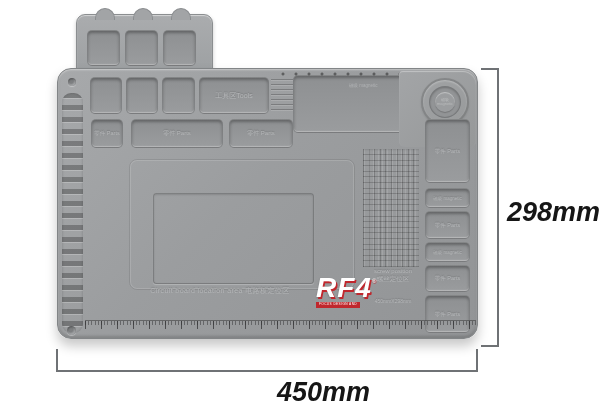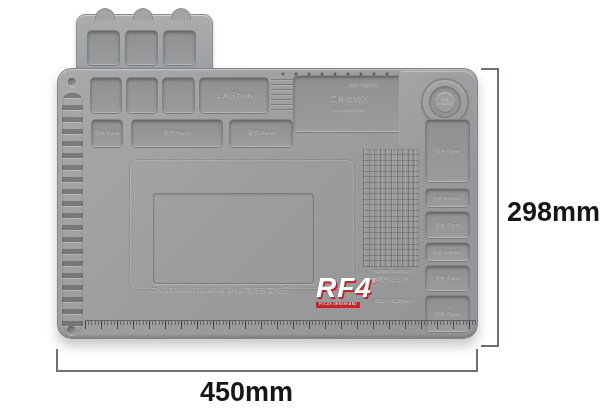--- a/index.html
+++ b/index.html
@@ -85,21 +85,21 @@
   #logo-rf4{font-style:italic;font-weight:900;font-size:28px;line-height:20px;color:#fff;
        letter-spacing:1px;text-shadow:1.5px 1.5px 0 #c0272d, 0 1px 2px rgba(0,0,0,.25);}
   #logo-reg{font-size:6px;vertical-align:top;color:#fff;text-shadow:.5px .5px 0 #c0272d;}
   #logo-bar{width:44px;height:5.5px;background:#c0272d;margin-top:1px;
        color:#fff;font-size:3.2px;line-height:5.5px;text-align:center;letter-spacing:.4px;overflow:hidden;}
   #logo-model{margin-top:1.5px;font-style:italic;font-weight:900;font-size:12.5px;color:#c0272d;
        letter-spacing:.5px;text-shadow:0 .5px 1px rgba(0,0,0,.18);}
 
   
   .dim{background:#6f7275;}
-  .dim-label{font-weight:700;color:#161616;font-size:27px;}
+  .dim-label{font-style:italic;font-weight:700;color:#161616;font-size:27px;}
 </style>
 </head>
 <body>
 
 <div id="canvas">
 
   <div class="abs" id="top-tray">
     <div class="abs tray-clip" style="left:18px;"></div>
     <div class="abs tray-clip" style="left:56px;"></div>
     <div class="abs tray-clip" style="left:94px;"></div>
@@ -117,24 +117,20 @@
     <div class="abs recess" style="left:32px;top:8px;width:32px;height:37px;"></div>
     <div class="abs recess" style="left:68px;top:8px;width:32px;height:37px;"></div>
     <div class="abs recess" style="left:104px;top:8px;width:33px;height:37px;"></div>
     <div class="abs recess" style="left:141px;top:8px;width:70px;height:37px;display:flex;align-items:center;justify-content:center;">
       <span class="lbl" style="font-size:7px;">工具区Tools</span>
     </div>
     <div class="abs" id="ribs"></div>
 
     <div class="abs recess" style="left:235px;top:6px;width:128px;height:58px;">
       <div class="abs" style="left:55px;top:7px;font-size:4.5px;color:#b0b2b4;">磁吸 magnetic</div>
-      <div class="abs" style="left:0;top:18px;width:110px;text-align:center;">
-        <div class="lbl" style="font-size:8px;">工具收纳区</div>
-        <div class="lbl" style="font-size:6px;margin-top:2px;">tool-supplies</div>
-      </div>
       <div class="abs" id="comb"></div>
     </div>
     <div class="abs" id="dots-row"></div>
 
     <div class="abs recess" style="left:33px;top:50px;width:32px;height:29px;display:flex;align-items:center;justify-content:center;">
       <span class="lbl" style="font-size:5.5px;">零件 Parts</span>
     </div>
     <div class="abs recess" style="left:73px;top:50px;width:92px;height:29px;display:flex;align-items:center;justify-content:center;">
       <span class="lbl" style="font-size:6px;">零件 Parts</span>
     </div>
@@ -192,15 +188,15 @@
   </div>
 
   <div class="abs dim" style="left:481px;top:68px;width:18px;height:2px;"></div>
   <div class="abs dim" style="left:497px;top:69px;width:2px;height:278px;"></div>
   <div class="abs dim" style="left:481px;top:345px;width:18px;height:2px;"></div>
   <div class="abs dim-label" style="left:507px;top:197px;">298mm</div>
 
   <div class="abs dim" style="left:56px;top:349px;width:2px;height:23px;"></div>
   <div class="abs dim" style="left:56px;top:370px;width:422px;height:2px;"></div>
   <div class="abs dim" style="left:476px;top:349px;width:2px;height:23px;"></div>
-  <div class="abs dim-label" style="left:200px;top:377px;width:170px;text-align:left;">450mm</div>
+  <div class="abs dim-label" style="left:200px;top:377px;width:170px;text-align:right;">450mm</div>
 
 </div>
 
 </body></html>

